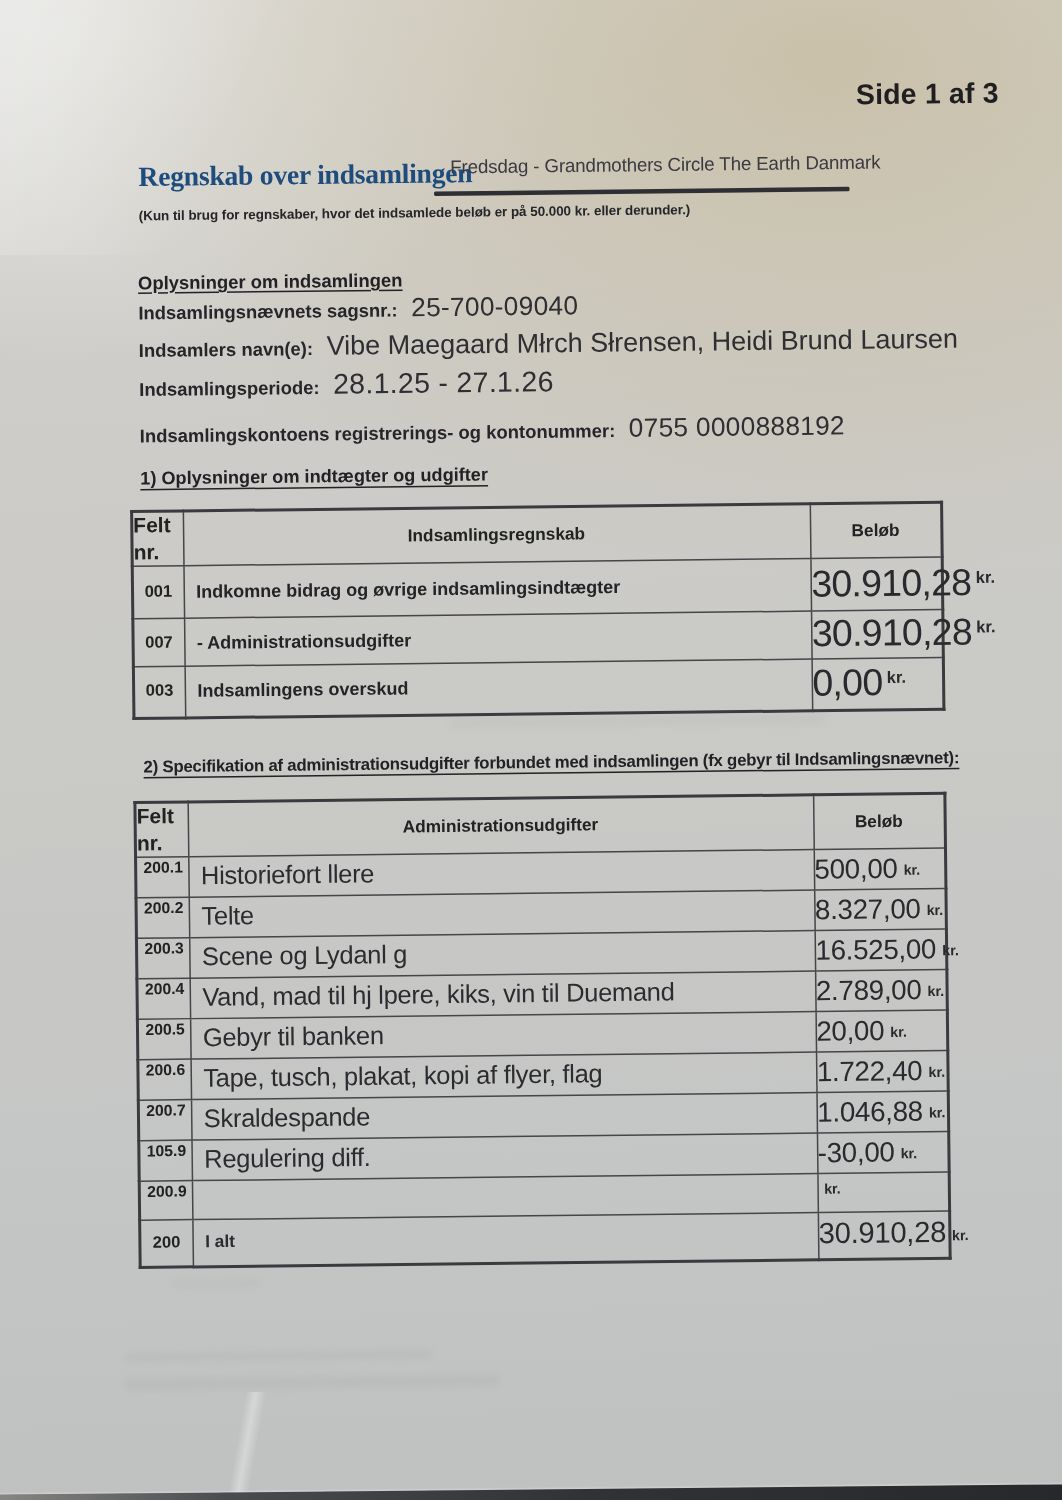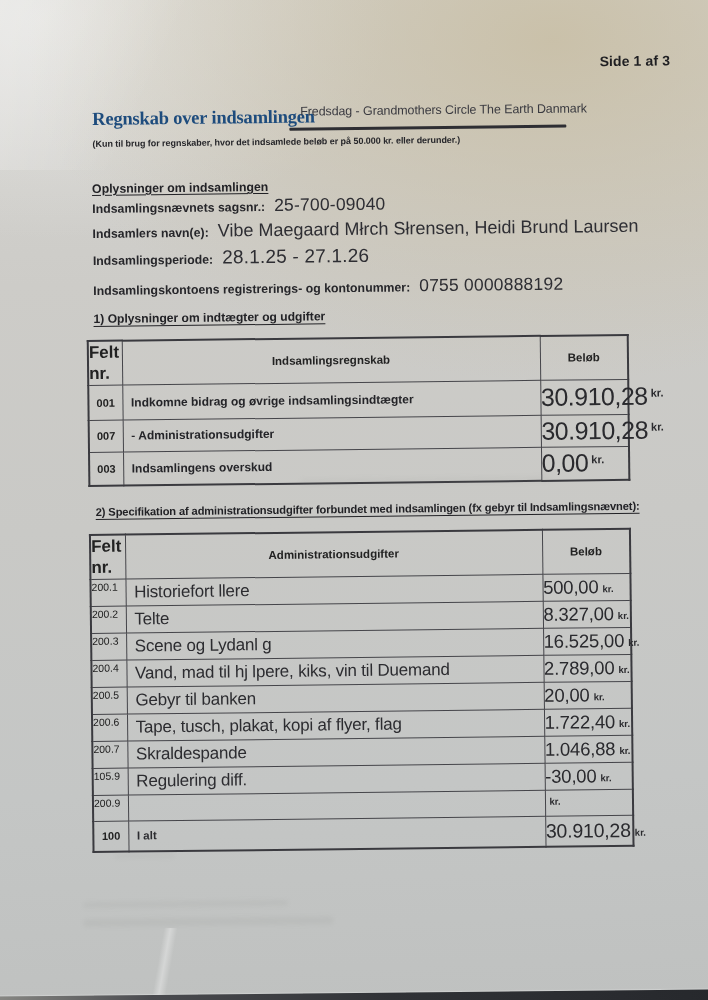--- a/index.html
+++ b/index.html
@@ -7,21 +7,21 @@
   .photo{position:relative;width:708px;height:1000px;overflow:hidden;
     background:
       radial-gradient(120% 55% at 78% 4%, rgba(199,188,160,.80) 0%, rgba(199,188,160,0) 62%),
       radial-gradient(90% 40% at 6% 2%, rgba(236,236,234,.65) 0%, rgba(236,236,234,0) 55%),
       linear-gradient(178deg,#d6d5d1 0%,#cdccc8 28%,#c9c9c6 52%,#c4c6c5 78%,#bfc1c0 100%);}
   .corner-sheen{position:absolute;left:0;top:0;width:230px;height:170px;pointer-events:none;
     background:linear-gradient(115deg, rgba(255,255,255,.28) 0%, rgba(255,255,255,.10) 42%, rgba(255,255,255,0) 62%);}
   .tilt{position:absolute;inset:0;transform:rotate(-0.65deg);transform-origin:50% 45%;}
   .abs{position:absolute;}
   
-  .side-label{left:604px;top:56px;font-size:14px;font-weight:700;color:#1f1f22;letter-spacing:.1px;}
+  .side-label{left:575px;top:56px;font-size:19px;font-weight:700;color:#1f1f22;letter-spacing:.1px;}
   .doc-title{left:96px;top:106px;font-family:"Liberation Serif",serif;font-weight:700;font-size:18.5px;
     color:#1e4c7d;letter-spacing:-.2px;white-space:nowrap;}
   .fill-in{left:304px;top:104px;font-size:12.5px;color:#3a3a40;letter-spacing:-.1px;white-space:nowrap;}
   .fill-line{left:293px;top:127px;width:277px;height:2.6px;background:#2e2e33;border-radius:1px;}
   .doc-subtitle{left:96px;top:136px;font-size:9px;font-weight:700;color:#26262a;white-space:nowrap;letter-spacing:-.05px;}
   
   .info-heading{left:95px;top:179px;font-size:12.3px;font-weight:700;color:#222226;
     text-decoration:underline;text-underline-offset:2px;}
   .info-row{display:flex;align-items:baseline;white-space:nowrap;}
   .info-label{font-size:12.3px;font-weight:700;color:#26262a;}
@@ -34,28 +34,28 @@
   .sec-heading{font-size:12.1px;font-weight:700;color:#222226;text-decoration:underline;
     text-underline-offset:2.5px;white-space:nowrap;}
   .sec1{left:95px;top:309px;}
   .sec2{left:95px;top:503px;font-size:11.2px;letter-spacing:-.15px;}
   
   table.form{border-collapse:collapse;table-layout:fixed;}
   table.form td,table.form th{border:1.5px solid #45454a;padding:0;vertical-align:middle;overflow:visible;}
   table.form{border:2px solid #3a3a3f;}
   .t1{left:88px;top:337px;width:542px;}
   .t2{left:88px;top:531px;width:542px;}
-  th.felt-h{font-size:17px;font-weight:700;color:#222;text-align:left;padding-left:5px;line-height:1.25;}
+  th.felt-h{font-size:14px;font-weight:700;color:#222;text-align:left;padding-left:5px;line-height:1.25;}
   th.col-h{font-size:11.5px;font-weight:700;color:#222;text-align:center;}
   .t1 td.felt{font-size:11px;font-weight:700;color:#222;text-align:center;}
   .t1 td.desc{font-size:12px;font-weight:700;color:#242428;padding-left:8px;}
   .amt-wrap{display:flex;justify-content:flex-start;align-items:center;padding-right:4px;white-space:nowrap;}
   .t1 .amt{font-size:25px;color:#2a2a2e;letter-spacing:-.5px;}
   .t1 .kr{font-size:11px;font-weight:700;color:#2a2a2e;margin-left:3px;align-self:flex-start;margin-top:5px;}
-  .t2 td.felt{font-size:10.5px;font-weight:400;color:#222;text-align:left;vertical-align:top;padding:1px 3px 0 0;}
+  .t2 td.felt{font-size:10.5px;font-weight:700;color:#222;text-align:right;vertical-align:top;padding:1px 3px 0 0;}
   .t2 td.desc{font-size:17px;color:#2c2c30;padding-left:8px;letter-spacing:-.2px;}
   .t2 .amt{font-size:18.5px;color:#2a2a2e;letter-spacing:-.2px;}
   .t2 .kr{font-size:9.5px;font-weight:600;color:#2a2a2e;margin-left:4px;align-self:flex-end;margin-bottom:4px;}
   .t2 tr.total td.felt{font-size:11px;font-weight:700;text-align:center;vertical-align:middle;padding:0;}
   .t2 tr.total td.desc{font-size:11.5px;font-weight:700;letter-spacing:0;}
   .t2 tr.total .amt{font-size:19.5px;}
   
   .ghost{position:absolute;background:#8b8d89;filter:blur(2px);border-radius:3px;pointer-events:none;}
   .g1{left:300px;top:478px;width:250px;height:7px;opacity:.07;}
   .g2{left:78px;top:899px;width:205px;height:6px;opacity:.10;}
@@ -253,21 +253,21 @@
         <td class="felt">200.9</td>
         <td class="desc"></td>
         <td>
               <div class="amt-wrap" style="align-items:flex-end;height:100%;">
                 <span class="amt"></span>
                 <span class="kr">kr.</span>
               </div>
             </td>
       </tr>
       <tr style="height:31px" class="total">
-        <td class="felt">100</td>
+        <td class="felt">200</td>
         <td class="desc">I alt</td>
         <td>
               <div class="amt-wrap">
                 <span class="amt">30.910,28</span>
                 <span class="kr">kr.</span>
               </div>
             </td>
       </tr>
     </tbody>
       </table>

